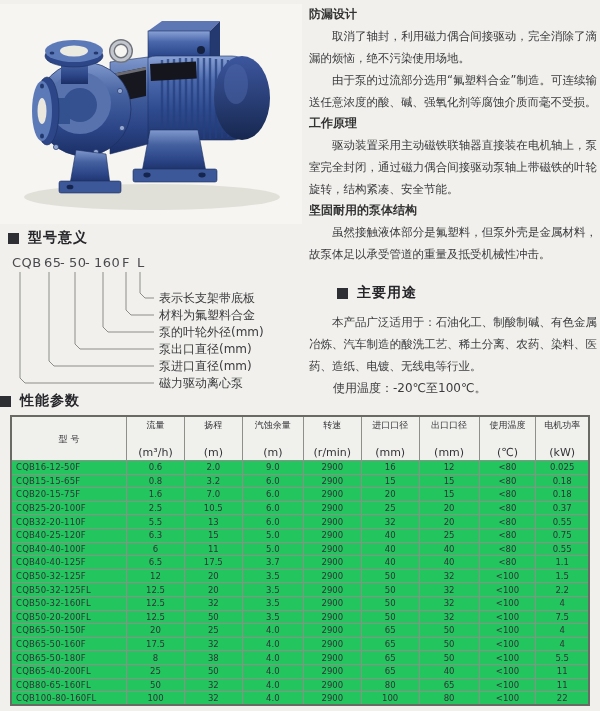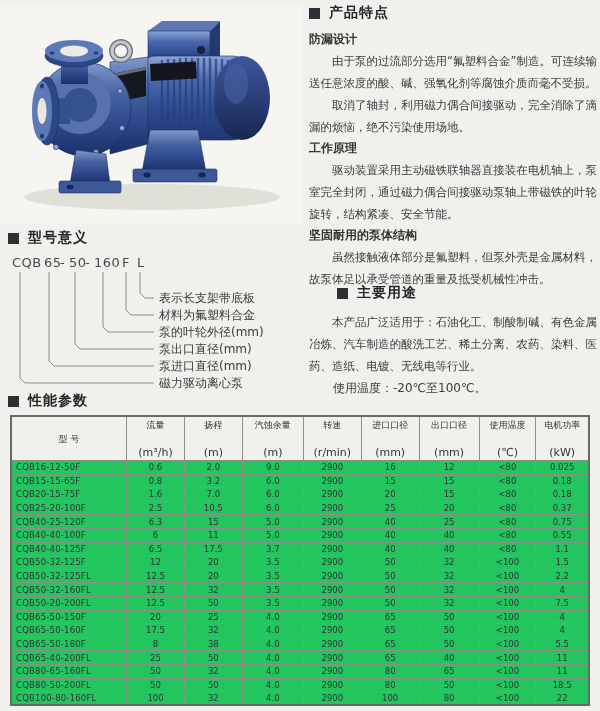--- a/index.html
+++ b/index.html
@@ -20,21 +20,21 @@
   .model-sec { position:absolute; left:8px; top:229px; width:292px; }
   .model-sec svg { display:block; margin-top:5px; }
   .code-text { font-size:13px; fill:#4a4a4e; letter-spacing:0.5px; }
   .diag-line { fill:none; stroke:#8c8c88; stroke-width:1; }
   .diag-label { font-size:12px; fill:#3b3b3e; }
 
   .uses { position:absolute; left:309px; top:284px; width:288px; }
   .uses .sec-h { margin-bottom:9px;margin-left:28px; }
   .temp-line { font-size:12px; line-height:22px; text-indent:2em; color:#3b3b3e; }
 
-  .perf-h { position:absolute; left:8px; top:392px;justify-content:center; }
+  .perf-h { position:absolute; left:0; top:392px;justify-content:center; }
 
   .twrap { position:absolute; left:10px; top:415px; width:580px; }
   table { width:100%; border-collapse:collapse; table-layout:fixed; background:#22c55e; border:2px solid #6a6a65; }
   th,td { border:1px solid #8f8f8a; text-align:center; color:#333337; font-weight:normal; overflow:hidden; white-space:nowrap; }
   thead th { font-size:9px; height:34px; background:#f0f0ec; padding:2px 0; vertical-align:middle; }
   .hname { line-height:12px; }
   .hunit { font-size:11px; line-height:11px; margin-top:16px; }
   tbody td { font-size:8.5px; height:13.6px; line-height:12px; padding:0 2px; }
   td.model-cell { text-align:left; padding-left:4px; letter-spacing:0.2px; }
   col.c0{width:20%} col.c1{width:10%} col.c2{width:10%} col.c3{width:10.6%} col.c4{width:10%}
@@ -149,27 +149,23 @@
 
       <g>
         <polygon points="76,146 106,150 110,180 70,180" fill="url(#gBody)" stroke="#1b2f60" stroke-width="0.6"></polygon>
         <rect x="59" y="177" width="62" height="12" rx="2" fill="#3c5899" stroke="#1b2f60" stroke-width="0.6"></rect>
         <ellipse cx="70" cy="183" rx="3.4" ry="2.3" fill="#15254d"></ellipse>
       </g>
     </svg>
   </div>
 
   <div class="features">
-    <div class="sec-h">
-      <span class="sq"></span>
-      <span>产品特点</span>
-    </div>
     <div class="subhead">防漏设计</div>
+    <p class="para">取消了轴封，利用磁力偶合间接驱动，完全消除了滴漏的烦恼，绝不污染使用场地。</p>
     <p class="para">由于泵的过流部分选用“氟塑料合金”制造。可连续输送任意浓度的酸、碱、强氧化剂等腐蚀介质而毫不受损。</p>
-    <p class="para">取消了轴封，利用磁力偶合间接驱动，完全消除了滴漏的烦恼，绝不污染使用场地。</p>
     <div class="subhead">工作原理</div>
     <p class="para">驱动装置采用主动磁铁联轴器直接装在电机轴上，泵室完全封闭，通过磁力偶合间接驱动泵轴上带磁铁的叶轮旋转，结构紧凑、安全节能。</p>
     <div class="subhead">坚固耐用的泵体结构</div>
     <p class="para">虽然接触液体部分是氟塑料，但泵外壳是金属材料，故泵体足以承受管道的重量及抵受机械性冲击。</p>
   </div>
 
   <div class="model-sec">
     <div class="sec-h">
       <span class="sq"></span>
       <span>型号意义</span>
@@ -300,20 +296,31 @@
             <td>2.5</td>
             <td>10.5</td>
             <td>6.0</td>
             <td>2900</td>
             <td>25</td>
             <td>20</td>
             <td>&lt;80</td>
             <td>0.37</td>
           </tr>
           <tr>
+            <td class="model-cell">CQB32-20-110F</td>
+            <td>5.5</td>
+            <td>13</td>
+            <td>6.0</td>
+            <td>2900</td>
+            <td>32</td>
+            <td>20</td>
+            <td>&lt;80</td>
+            <td>0.55</td>
+          </tr>
+          <tr>
             <td class="model-cell">CQB40-25-120F</td>
             <td>6.3</td>
             <td>15</td>
             <td>5.0</td>
             <td>2900</td>
             <td>40</td>
             <td>25</td>
             <td>&lt;80</td>
             <td>0.75</td>
           </tr>
@@ -432,31 +439,20 @@
             <td>50</td>
             <td>32</td>
             <td>4.0</td>
             <td>2900</td>
             <td>80</td>
             <td>65</td>
             <td>&lt;100</td>
             <td>11</td>
           </tr>
           <tr>
-            <td class="model-cell">CQB80-50-200FL</td>
-            <td>50</td>
-            <td>50</td>
-            <td>4.0</td>
-            <td>2900</td>
-            <td>80</td>
-            <td>50</td>
-            <td>&lt;100</td>
-            <td>18.5</td>
-          </tr>
-          <tr>
             <td class="model-cell">CQB100-80-160FL</td>
             <td>100</td>
             <td>32</td>
             <td>4.0</td>
             <td>2900</td>
             <td>100</td>
             <td>80</td>
             <td>&lt;100</td>
             <td>22</td>
           </tr>

